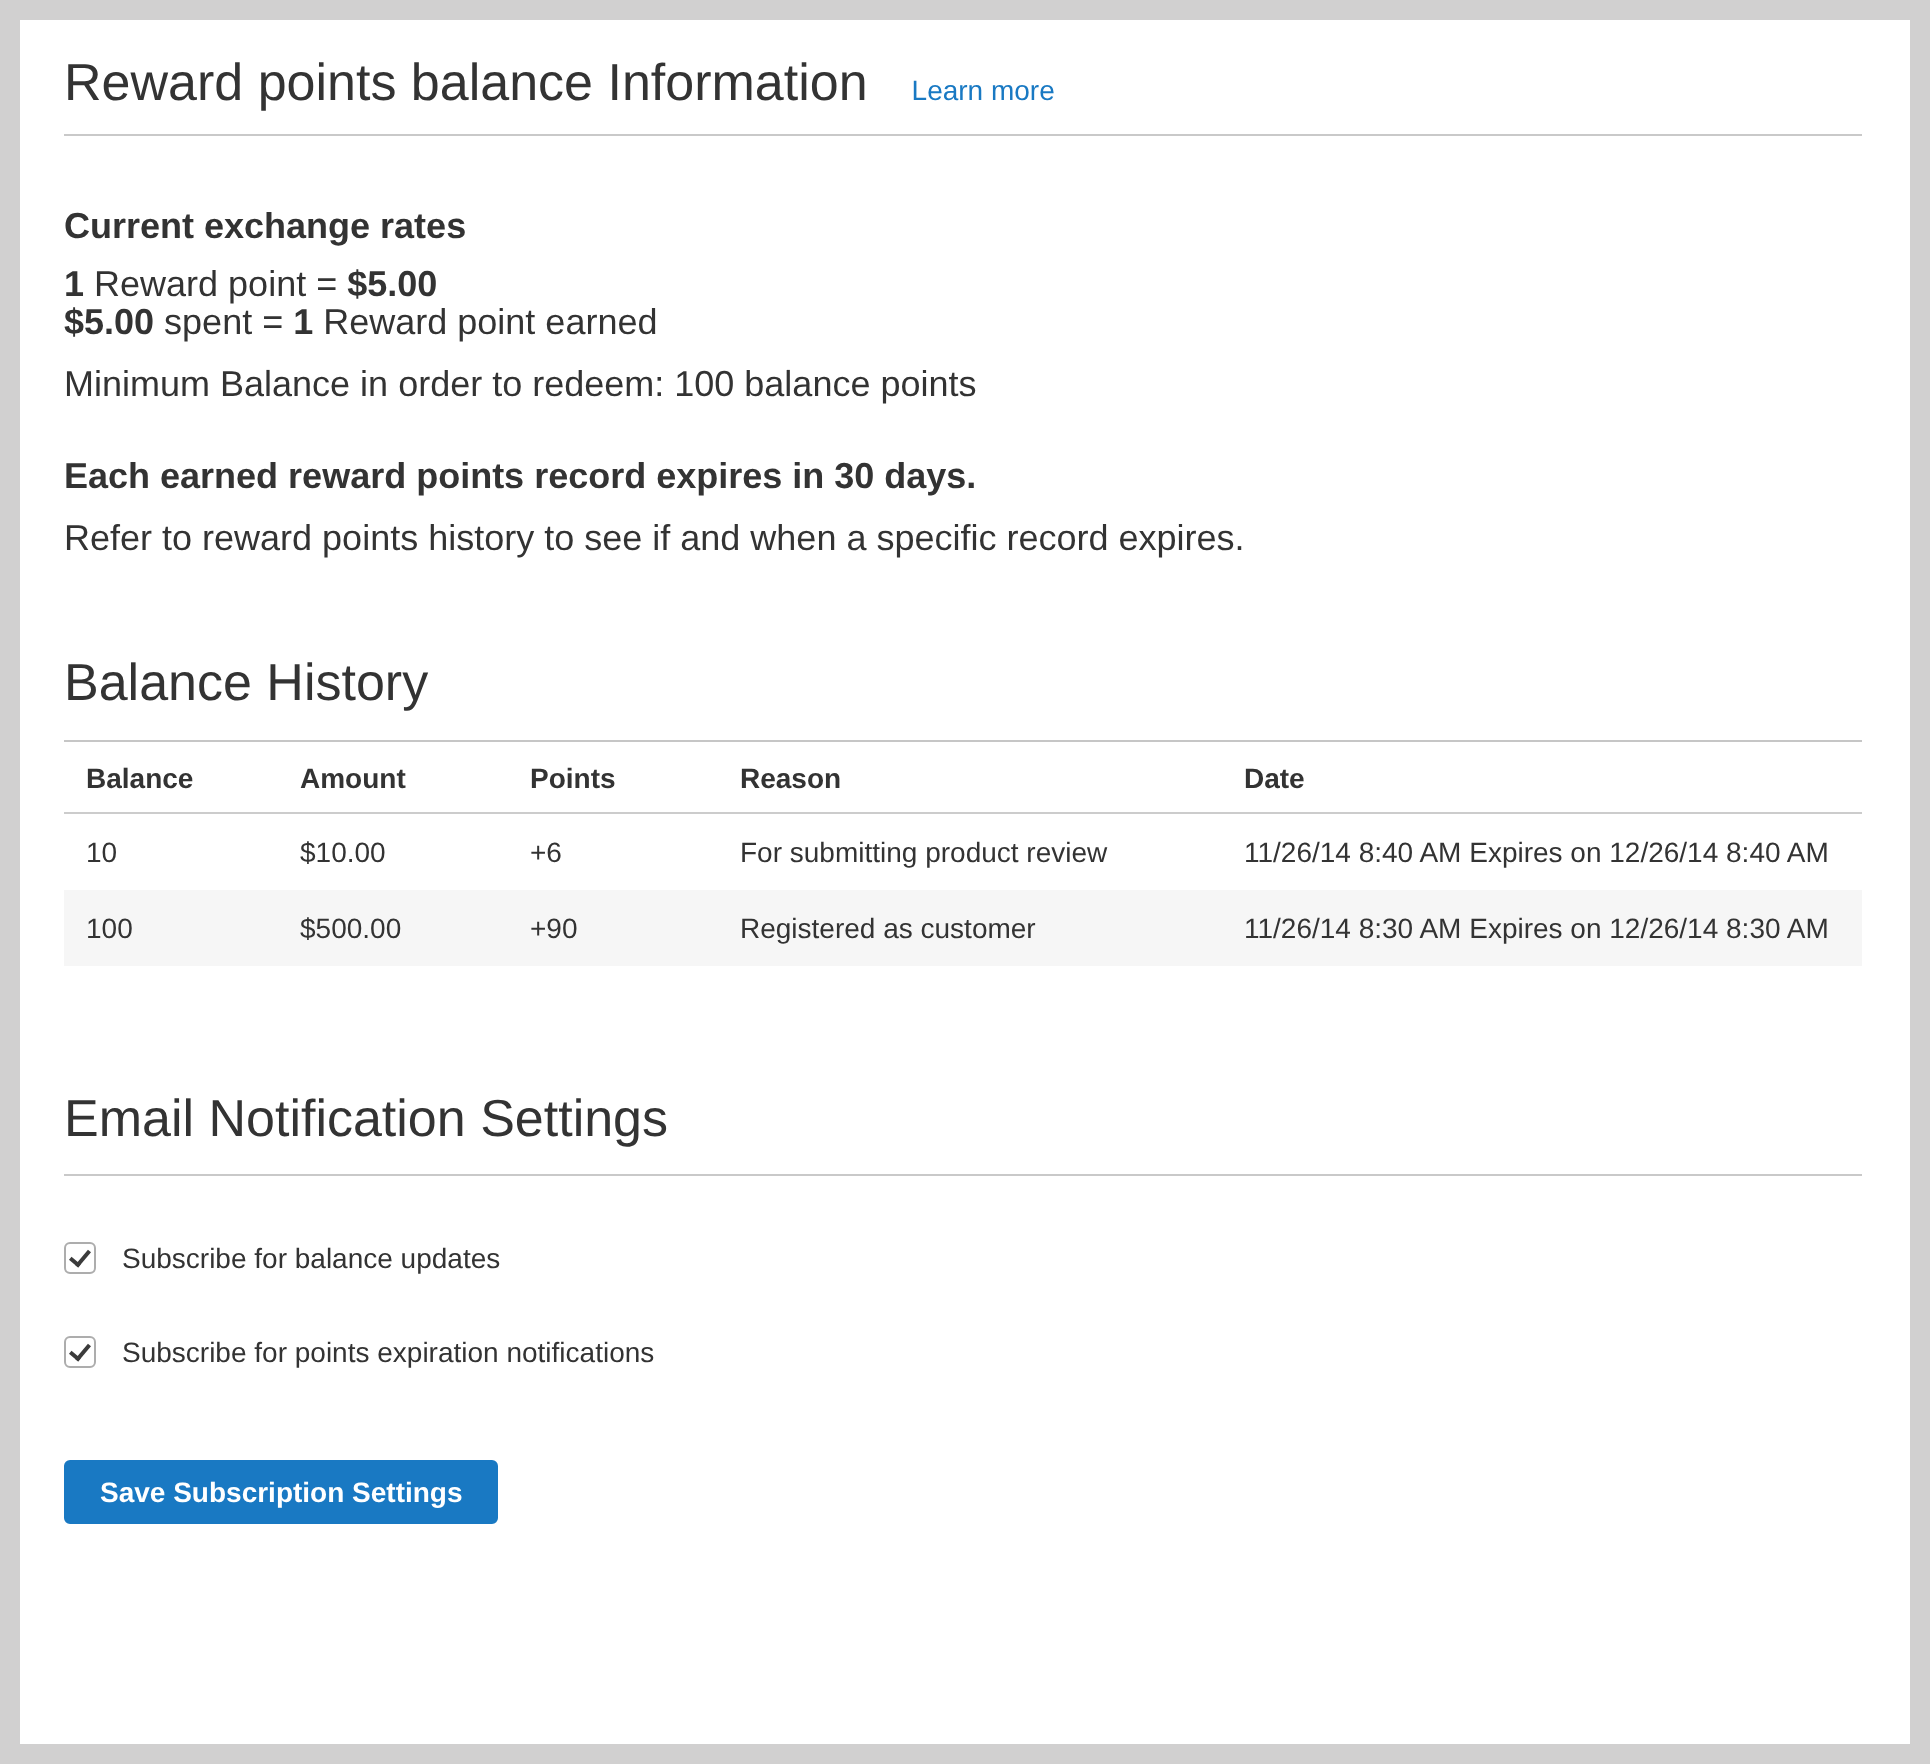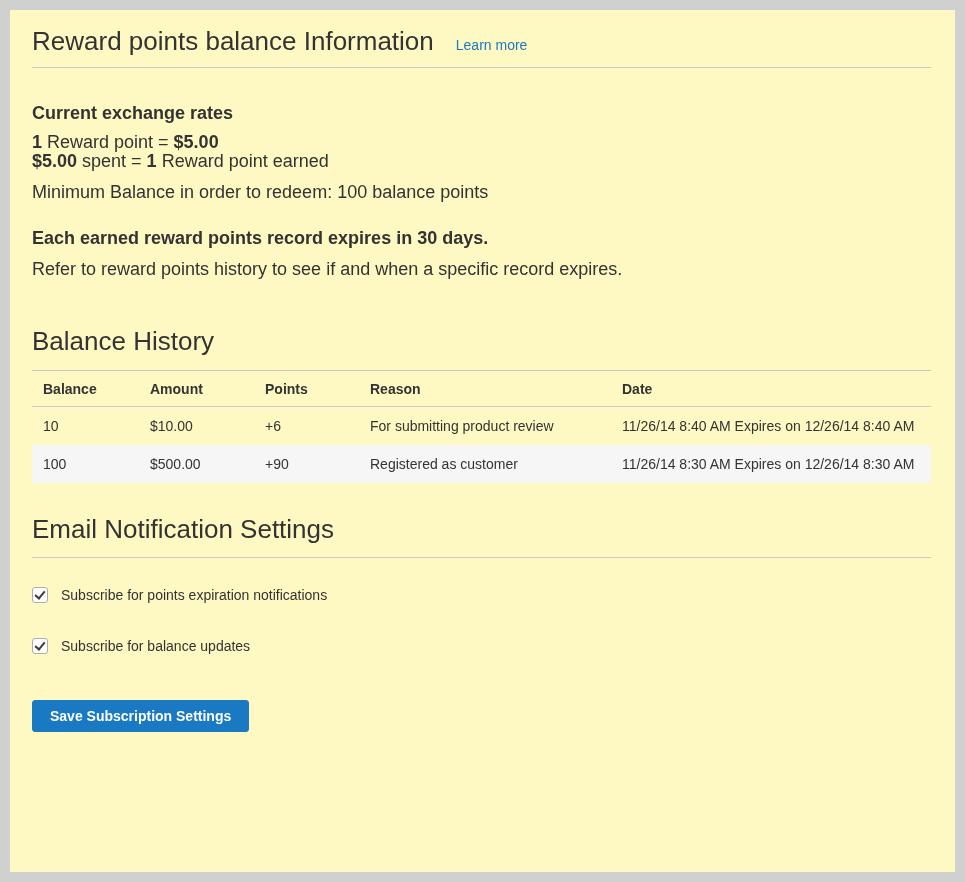--- a/index.html
+++ b/index.html
@@ -7,21 +7,21 @@
     margin: 0;
     padding: 0;
     background: #d1d0d0;
     font-family: "Liberation Sans", "DejaVu Sans", sans-serif;
     color: #333333;
   }
   .card {
     width: 945px;
     min-height: 862px;
     margin: 10px;
-    background: #fef9c3;
+    background: #ffffff;
     padding: 16px 24px 26px 22px;
   }
 
   
   .title-row {
     display: flex;
     align-items: baseline;
     padding-bottom: 10px;
     border-bottom: 1px solid #c9c9c9;
   }
@@ -66,21 +66,21 @@
     font-size: 26px;
     font-weight: 300;
     color: #333;
     line-height: 1.15;
   }
   .section-heading.underlined {
     margin-bottom: 0;
     padding-bottom: 12px;
     border-bottom: 1px solid #c9c9c9;
   }
-  .notifications-heading { margin-top: 32px; }
+  .notifications-heading { margin-top: 62px; }
 
   
   table.history {
     width: 100%;
     border-collapse: collapse;
     border-top: 1px solid #c6c6c6;
     font-size: 14px;
   }
   table.history th {
     text-align: left;
@@ -203,25 +203,25 @@
         <td>+90</td>
         <td>Registered as customer</td>
         <td>11/26/14 8:30 AM Expires on 12/26/14 8:30 AM</td>
       </tr>
     </tbody>
   </table>
 
   
   <h2 class="section-heading underlined notifications-heading">Email Notification Settings</h2>
 
+  <div class="checkbox-row first">
+    <input type="checkbox" checked="true" style="">
+    <span>Subscribe for balance updates</span>
+  </div>
+
   <div class="checkbox-row second">
     <input type="checkbox" checked="true" style="">
     <span>Subscribe for points expiration notifications</span>
   </div>
 
-  <div class="checkbox-row first">
-    <input type="checkbox" checked="true" style="">
-    <span>Subscribe for balance updates</span>
-  </div>
-
   <button class="save-button">Save Subscription Settings</button>
 
 </div>
 
 </body></html>

